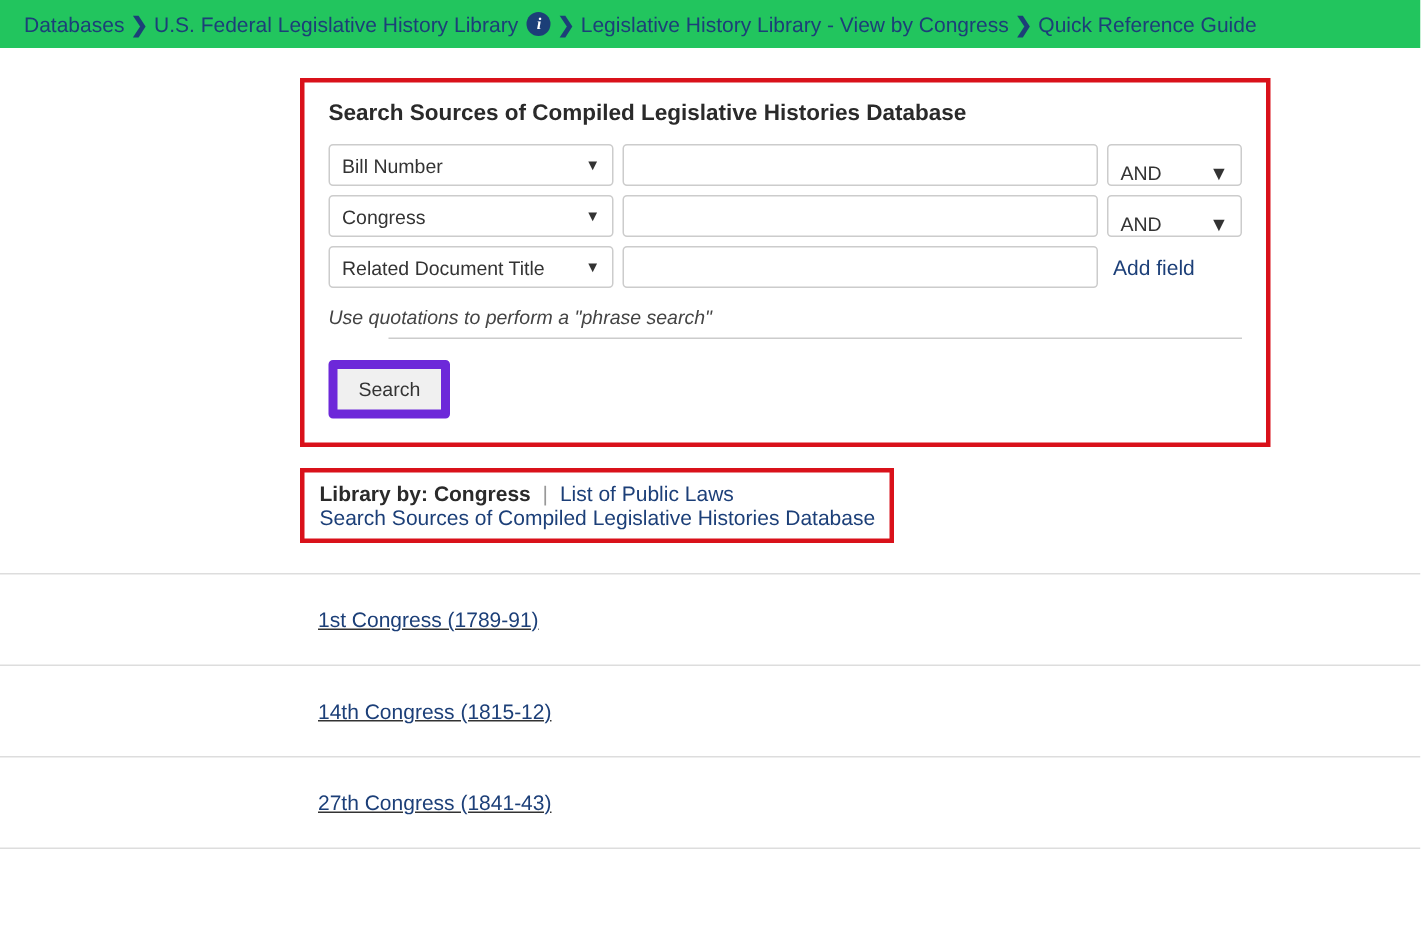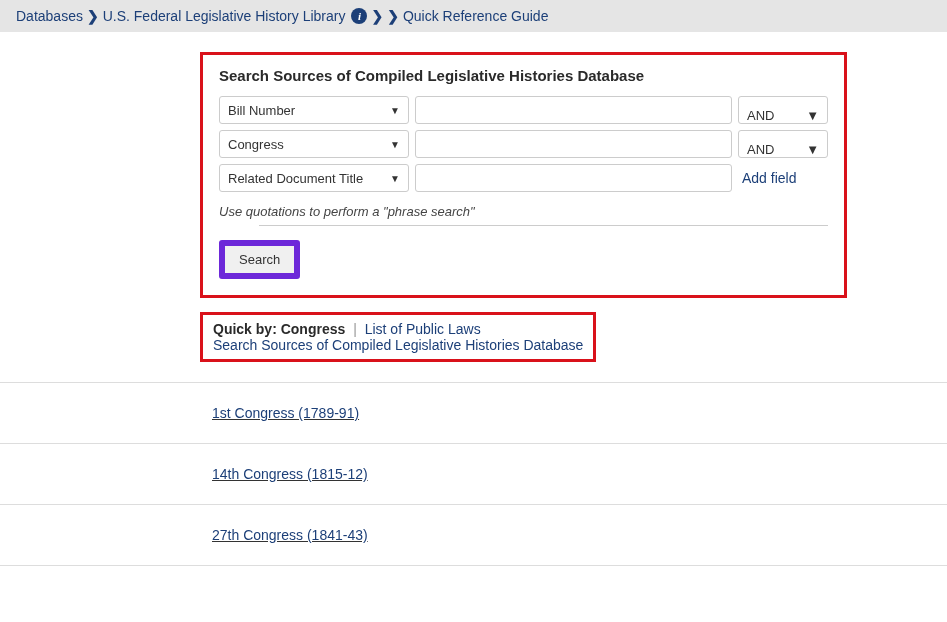--- a/index.html
+++ b/index.html
@@ -8,21 +8,21 @@
       padding: 0;
     }
     body {
       font-family: Arial, Helvetica, sans-serif;
       font-size: 14px;
       color: #333;
       background: #fff;
       width: 947px;
     }
     .breadcrumb-bar {
-      background: #e5e5e5;
+      background: #22c55e;
       padding: 8px 16px;
       display: flex;
       align-items: center;
       flex-wrap: wrap;
       gap: 4px;
     }
     .breadcrumb-link {
       color: #1c3f78;
       text-decoration: none;
       font-size: 14px;
@@ -178,20 +178,21 @@
   </style>
 </head>
 <body>
 
 <div class="breadcrumb-bar">
   <a class="breadcrumb-link">Databases</a>
   <span class="chevron-icon">❯</span>
   <a class="breadcrumb-link">U.S. Federal Legislative History Library</a>
   <span class="info-icon">i</span>
   <span class="chevron-icon">❯</span>
+  <a class="breadcrumb-link">Legislative History Library - View by Congress</a>
   <span class="chevron-icon">❯</span>
   <a class="breadcrumb-link">Quick Reference Guide</a>
 </div>
 
 <div class="main-content">
   <div class="search-box">
     <div class="search-title">Search Sources of Compiled Legislative Histories Database</div>
 
     <div class="search-row">
       <div class="field-select">
@@ -225,21 +226,21 @@
       <input class="text-input" type="text" value="" style="">
       <span class="add-field-link">Add field</span>
     </div>
 
     <div class="hint-text">Use quotations to perform a "phrase search"</div>
     <hr class="divider-line">
     <button class="search-button">Search</button>
   </div>
 
   <div class="browse-box">
-    <span class="browse-label">Quick by:</span>
+    <span class="browse-label">Library by:</span>
     <span class="browse-current">Congress</span>
     <span class="browse-sep">|</span>
     <span class="browse-link">List of Public Laws</span>
     <br>
     <span class="browse-link">Search Sources of Compiled Legislative Histories Database</span>
   </div>
 
   <div class="congress-list">
     <div class="congress-item">
       <a class="congress-link">1st Congress (1789-91)</a>

